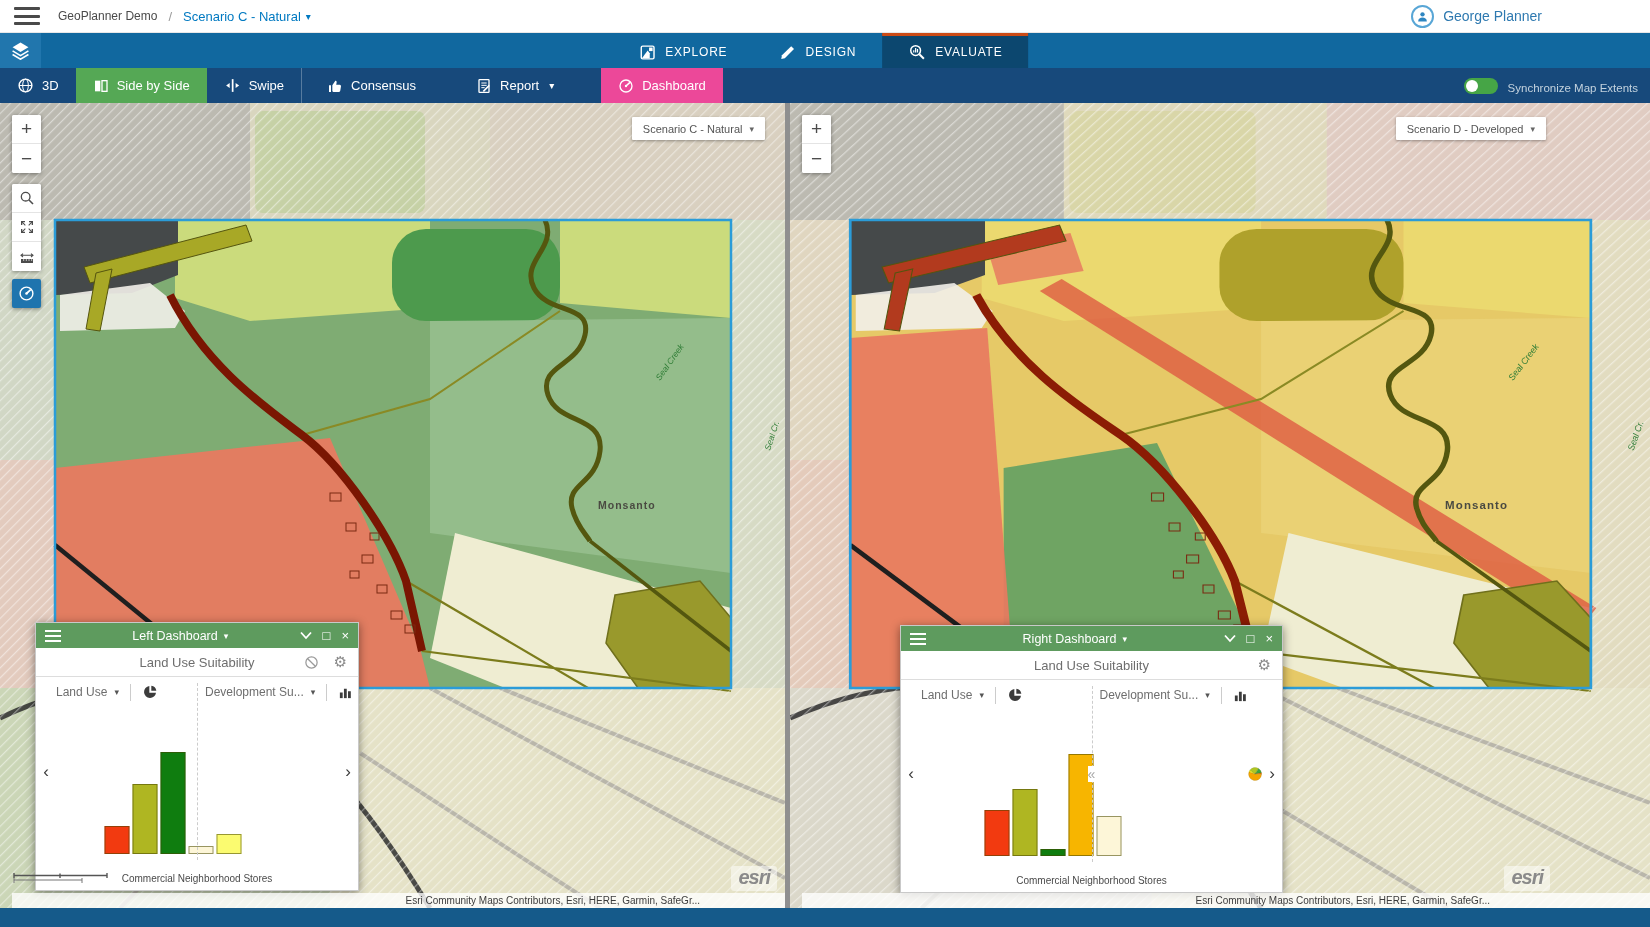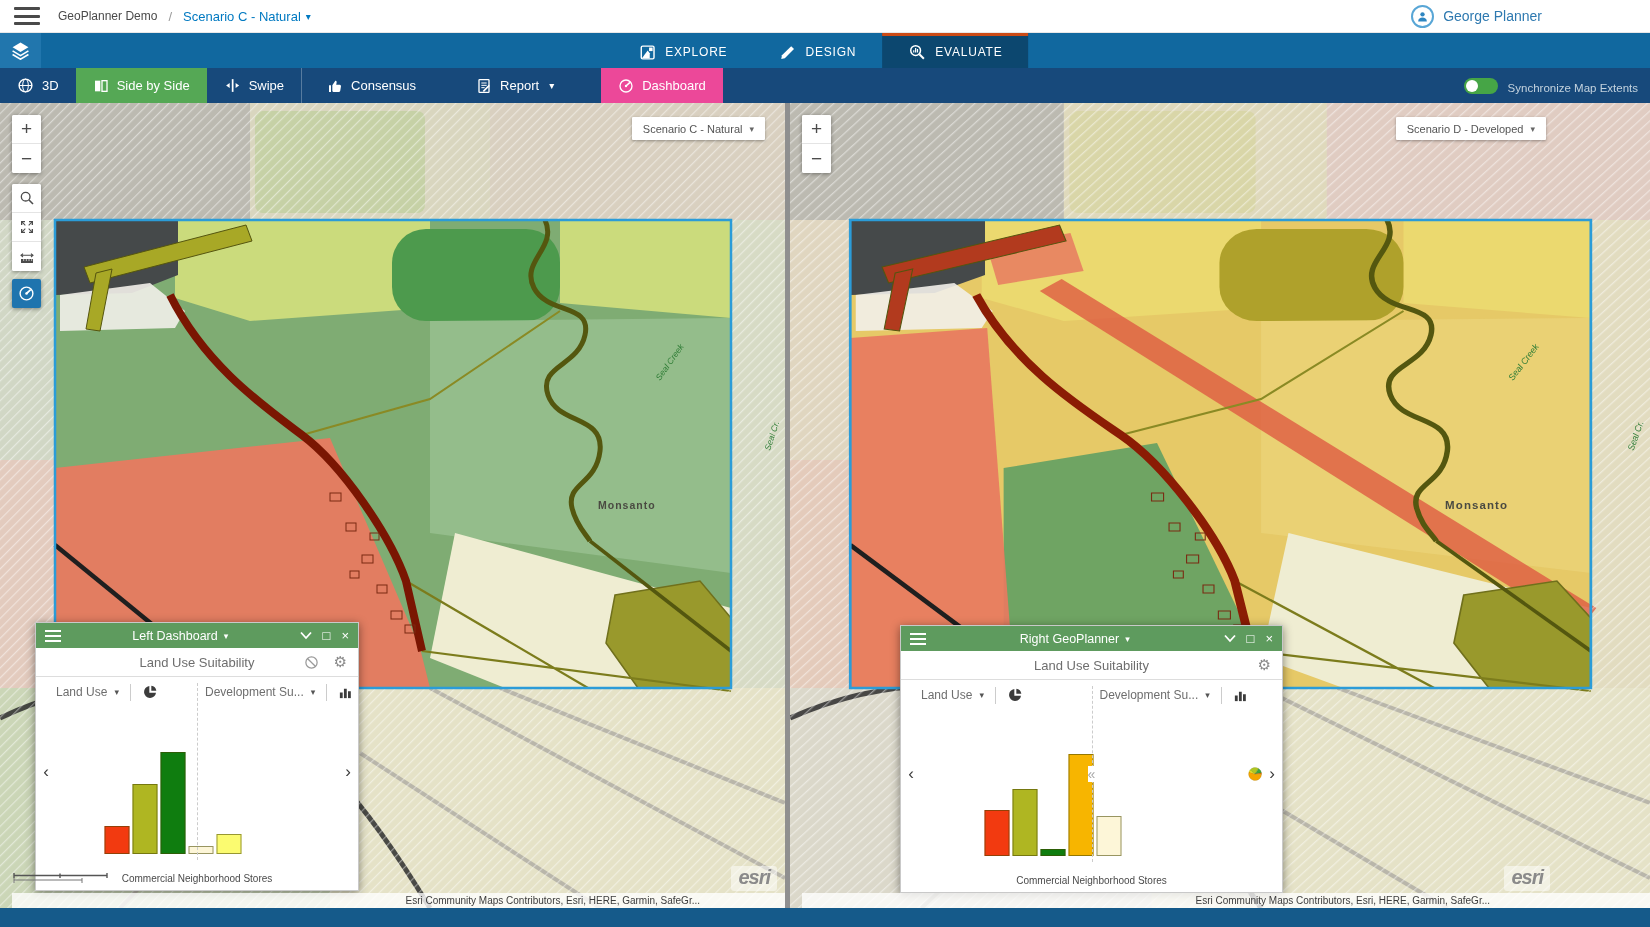--- a/index.html
+++ b/index.html
@@ -478,21 +478,21 @@
       </div>
 
       <div class="dashboard dright">
         <div class="dp-header" style="background: rgb(94, 155, 94);">
           <div class="dp-burger">
               <span></span>
               <span></span>
               <span></span>
             </div>
           <div class="dp-title">
-            <span>Right GeoPlanner</span>
+            <span>Right Dashboard</span>
             <span class="caret">▾</span>
           </div>
           <div class="dp-ctl">
             <span class="wbtn">
               <svg class="icon" width="12" height="9" viewBox="0 0 12 9">
                   <path d="M1 1.5 L6 7 L11 1.5" stroke="#fff" stroke-width="1.8" fill="none"></path>
                 </svg>
             </span>
             <span class="wbtn">□</span>
             <span class="wbtn">×</span>

